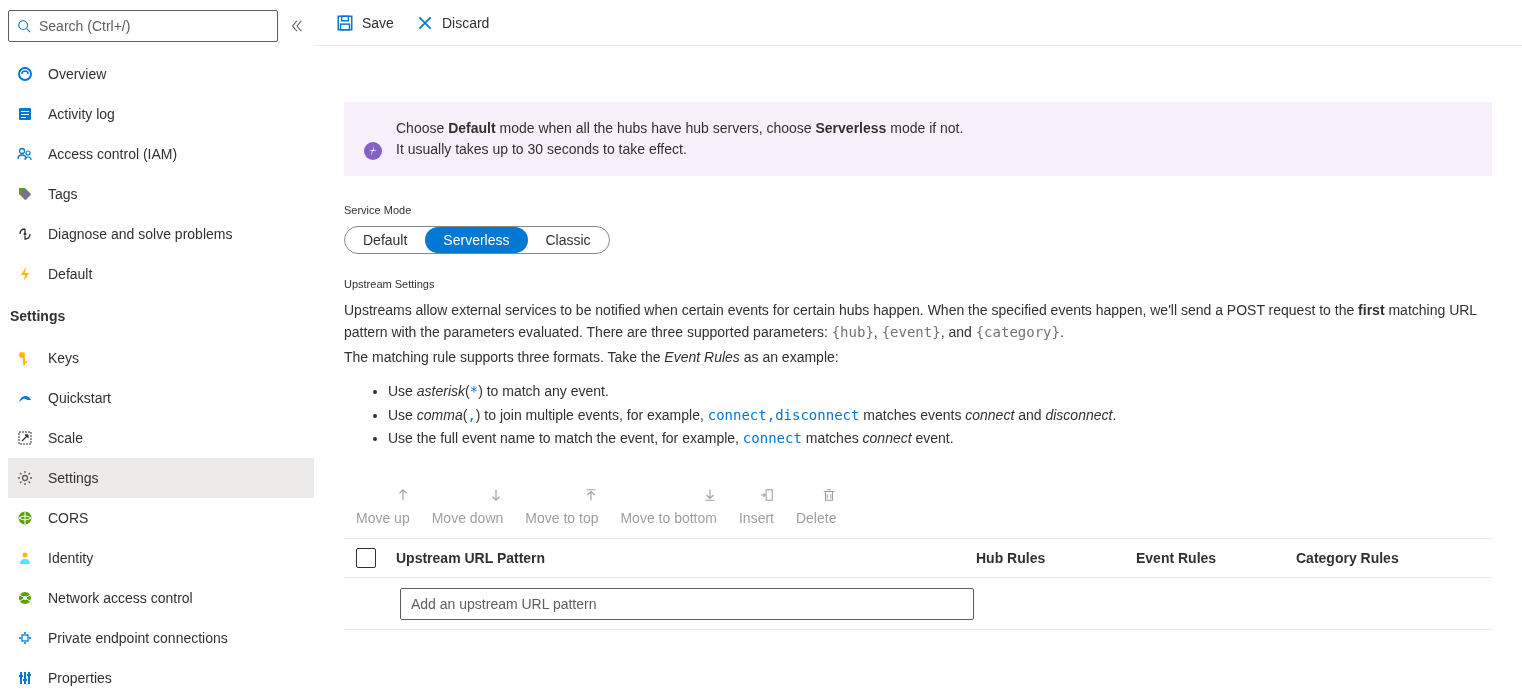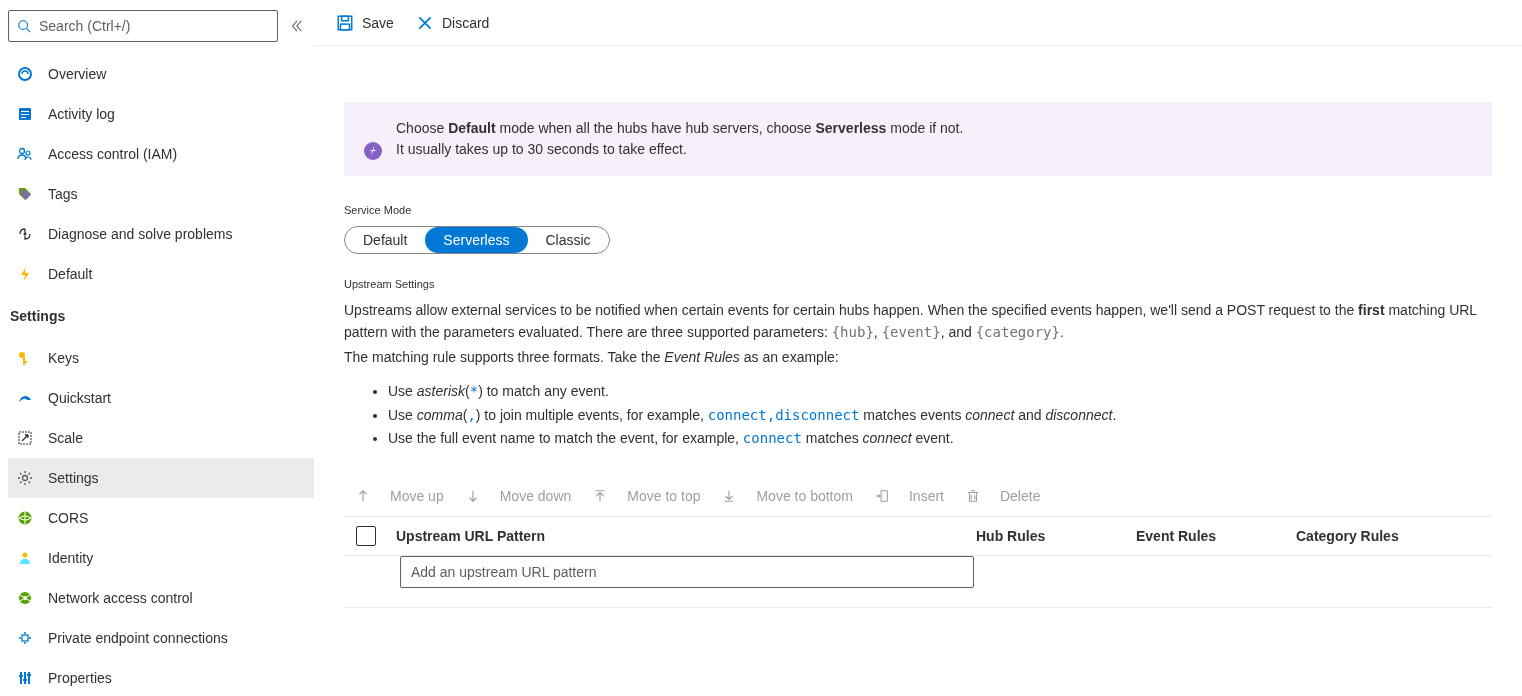--- a/index.html
+++ b/index.html
@@ -42,33 +42,33 @@
   .desc .param { color: #737373; font-family: Consolas, monospace; }
   .desc .em { font-style: italic; }
   .desc .bold { font-weight: 600; }
 
   .rules-list { margin: 12px 0 32px 44px; }
   .rules-list li { margin-bottom: 2px; line-height: 1.55; }
   .rules-list .code { font-family: Consolas, monospace; color: #0078d4; }
   .rules-list .it { font-style: italic; }
 
   .row-toolbar { display: flex; gap: 22px; padding: 6px 0 12px 12px; margin-top: 8px; }
-  .row-tbtn { display: flex; align-items: center; gap: 20px; color: #a19f9d; cursor: pointer; }
+  .row-tbtn { display: flex; align-items: flex-end; gap: 8px; color: #a19f9d; cursor: pointer; flex-direction: column; }
   .row-tbtn svg { stroke: #a19f9d; }
 
   .table-head { display: flex; align-items: center; border-top: 1px solid #edebe9; border-bottom: 1px solid #edebe9; height: 40px; padding: 0 12px; font-weight: 600; }
   .table-head .chk { width: 40px; }
   .table-head .c1 { flex: 0 0 580px; }
   .table-head .c2 { flex: 0 0 160px; }
   .table-head .c3 { flex: 0 0 160px; }
   .table-head .c4 { flex: 0 0 160px; }
 
   .checkbox { width: 20px; height: 20px; border: 1px solid #323130; border-radius: 2px; }
 
-  .table-row { display: flex; align-items: flex-start; height: 52px; padding: 0 12px; border-bottom: 1px solid #edebe9; }
+  .table-row { display: flex; align-items: center; height: 52px; padding: 0 12px; border-bottom: 1px solid #edebe9; }
   .table-row .chk { width: 40px; }
   .url-input { width: 574px; height: 32px; border: 1px solid #605e5c; padding: 0 10px; font-size: 14px; border-radius: 2px; margin-left: 4px; }
   .url-input::placeholder { color: #605e5c; }
 </style>
 </head>
 <body>
 
 <div class="app">
 
   <aside class="sidebar">

